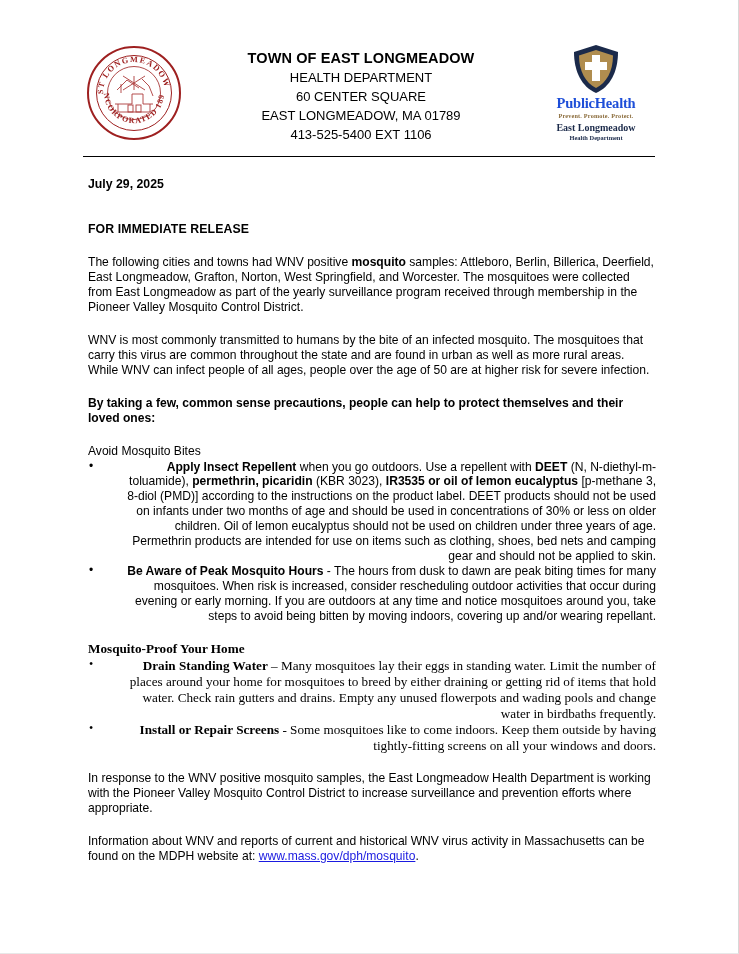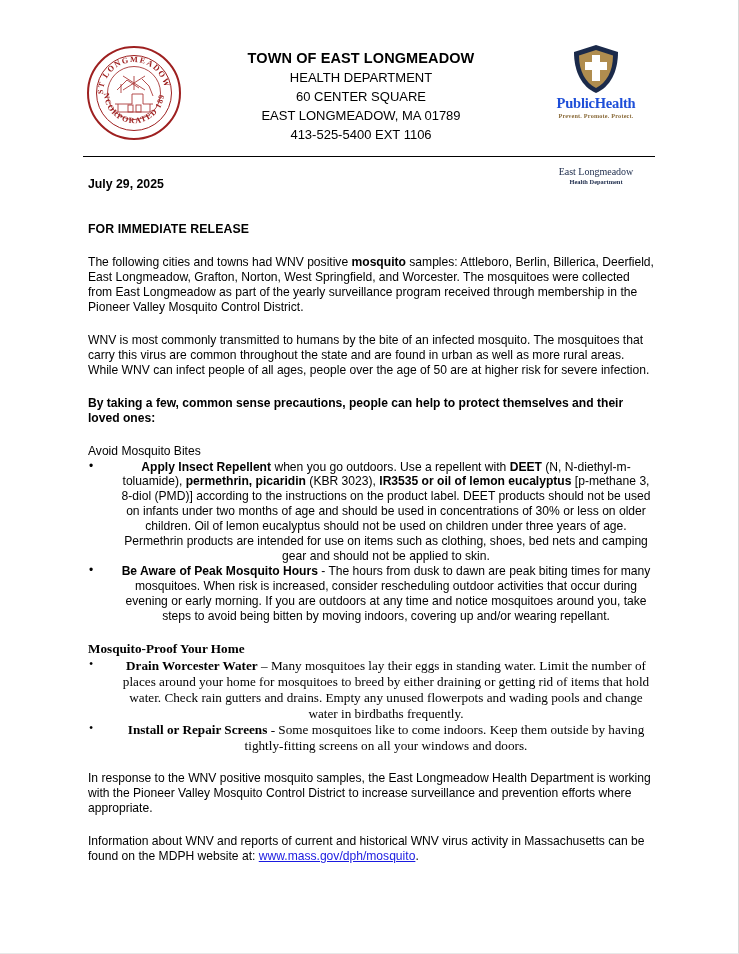--- a/index.html
+++ b/index.html
@@ -111,24 +111,23 @@
     font-family: "Liberation Serif", serif;
     font-size: 6.2px;
     font-weight: bold;
     color: #8a6b3a;
     letter-spacing: 0.2px;
     line-height: 1.5;
   }
   .ph-town {
     font-family: "Liberation Serif", serif;
     font-size: 10px;
-    font-weight: normal;
+    font-weight: bold;
     color: #1b2a4a;
     line-height: 1.3;
-    margin-top: 44px;
   }
   .ph-dept {
     font-family: "Liberation Serif", serif;
     font-size: 6.4px;
     font-weight: bold;
     color: #1b2a4a;
     line-height: 1.3;
   }
 
   .header-rule {
@@ -181,21 +180,21 @@
 
   ul.bullets {
     list-style: none;
     margin: 0;
     padding: 0;
   }
   ul.bullets > li {
     position: relative;
     padding-left: 29px;
     margin: 0 0 0 0;
-    text-align: center;
+    text-align: right;
   }
   ul.bullets > li::before {
     content: "\2022";
     position: absolute;
     left: 2px;
     top: -1px;
     font-size: 12px;
     line-height: 1.235;
   }
   ul.bullets.serif {
@@ -304,21 +303,21 @@
     <ul class="bullets">
       <li><b>Apply Insect Repellent</b><span> when you go outdoors. Use a repellent with </span><b>DEET</b><span> (N, N-diethyl-m-toluamide), </span><b>permethrin, picaridin</b><span> (KBR 3023), </span><b>IR3535 or oil of lemon eucalyptus</b><span> [p-methane 3, 8-diol (PMD)] according to the instructions on the product label. DEET products should not be used on infants under two months of age and should be used in concentrations of 30% or less on older children. Oil of lemon eucalyptus should not be used on children under three years of age.  Permethrin products are intended for use on items such as clothing, shoes, bed nets and camping gear and should not be applied to skin.</span></li>
       <li><b>Be Aware of Peak Mosquito Hours</b><span> - The hours from dusk to dawn are peak biting times for many mosquitoes. When risk is increased, consider rescheduling outdoor activities that occur during evening or early morning. If you are outdoors at any time and notice mosquitoes around you, take steps to avoid being bitten by moving indoors, covering up and/or wearing repellant.</span></li>
     </ul>
 
     <div class="gap-md"></div>
 
     <p class="section-heading-serif">Mosquito-Proof Your Home</p>
 
     <ul class="bullets serif">
-      <li><b>Drain Worcester Water</b><span> – Many mosquitoes lay their eggs in standing water. Limit the number of places around your home for mosquitoes to breed by either draining or getting rid of items that hold water. Check rain gutters and drains. Empty any unused flowerpots and wading pools and change water in birdbaths frequently.</span></li>
+      <li><b>Drain Standing Water</b><span> – Many mosquitoes lay their eggs in standing water. Limit the number of places around your home for mosquitoes to breed by either draining or getting rid of items that hold water. Check rain gutters and drains. Empty any unused flowerpots and wading pools and change water in birdbaths frequently.</span></li>
       <li><b>Install or Repair Screens</b><span> - Some mosquitoes like to come indoors. Keep them outside by having tightly-fitting screens on all your windows and doors.</span></li>
     </ul>
 
     <div class="gap-md"></div>
 
     <p class="para">In response to the WNV positive mosquito samples, the East Longmeadow Health Department is working with the Pioneer Valley Mosquito Control District to increase surveillance and prevention efforts where appropriate.</p>
 
     <div class="gap-md"></div>
 
     <p class="para"><span>Information about WNV and reports of current and historical WNV virus activity in Massachusetts can be found on the MDPH website at: </span><a class="doc-link" href="#">www.mass.gov/dph/mosquito</a><span>.</span></p>

